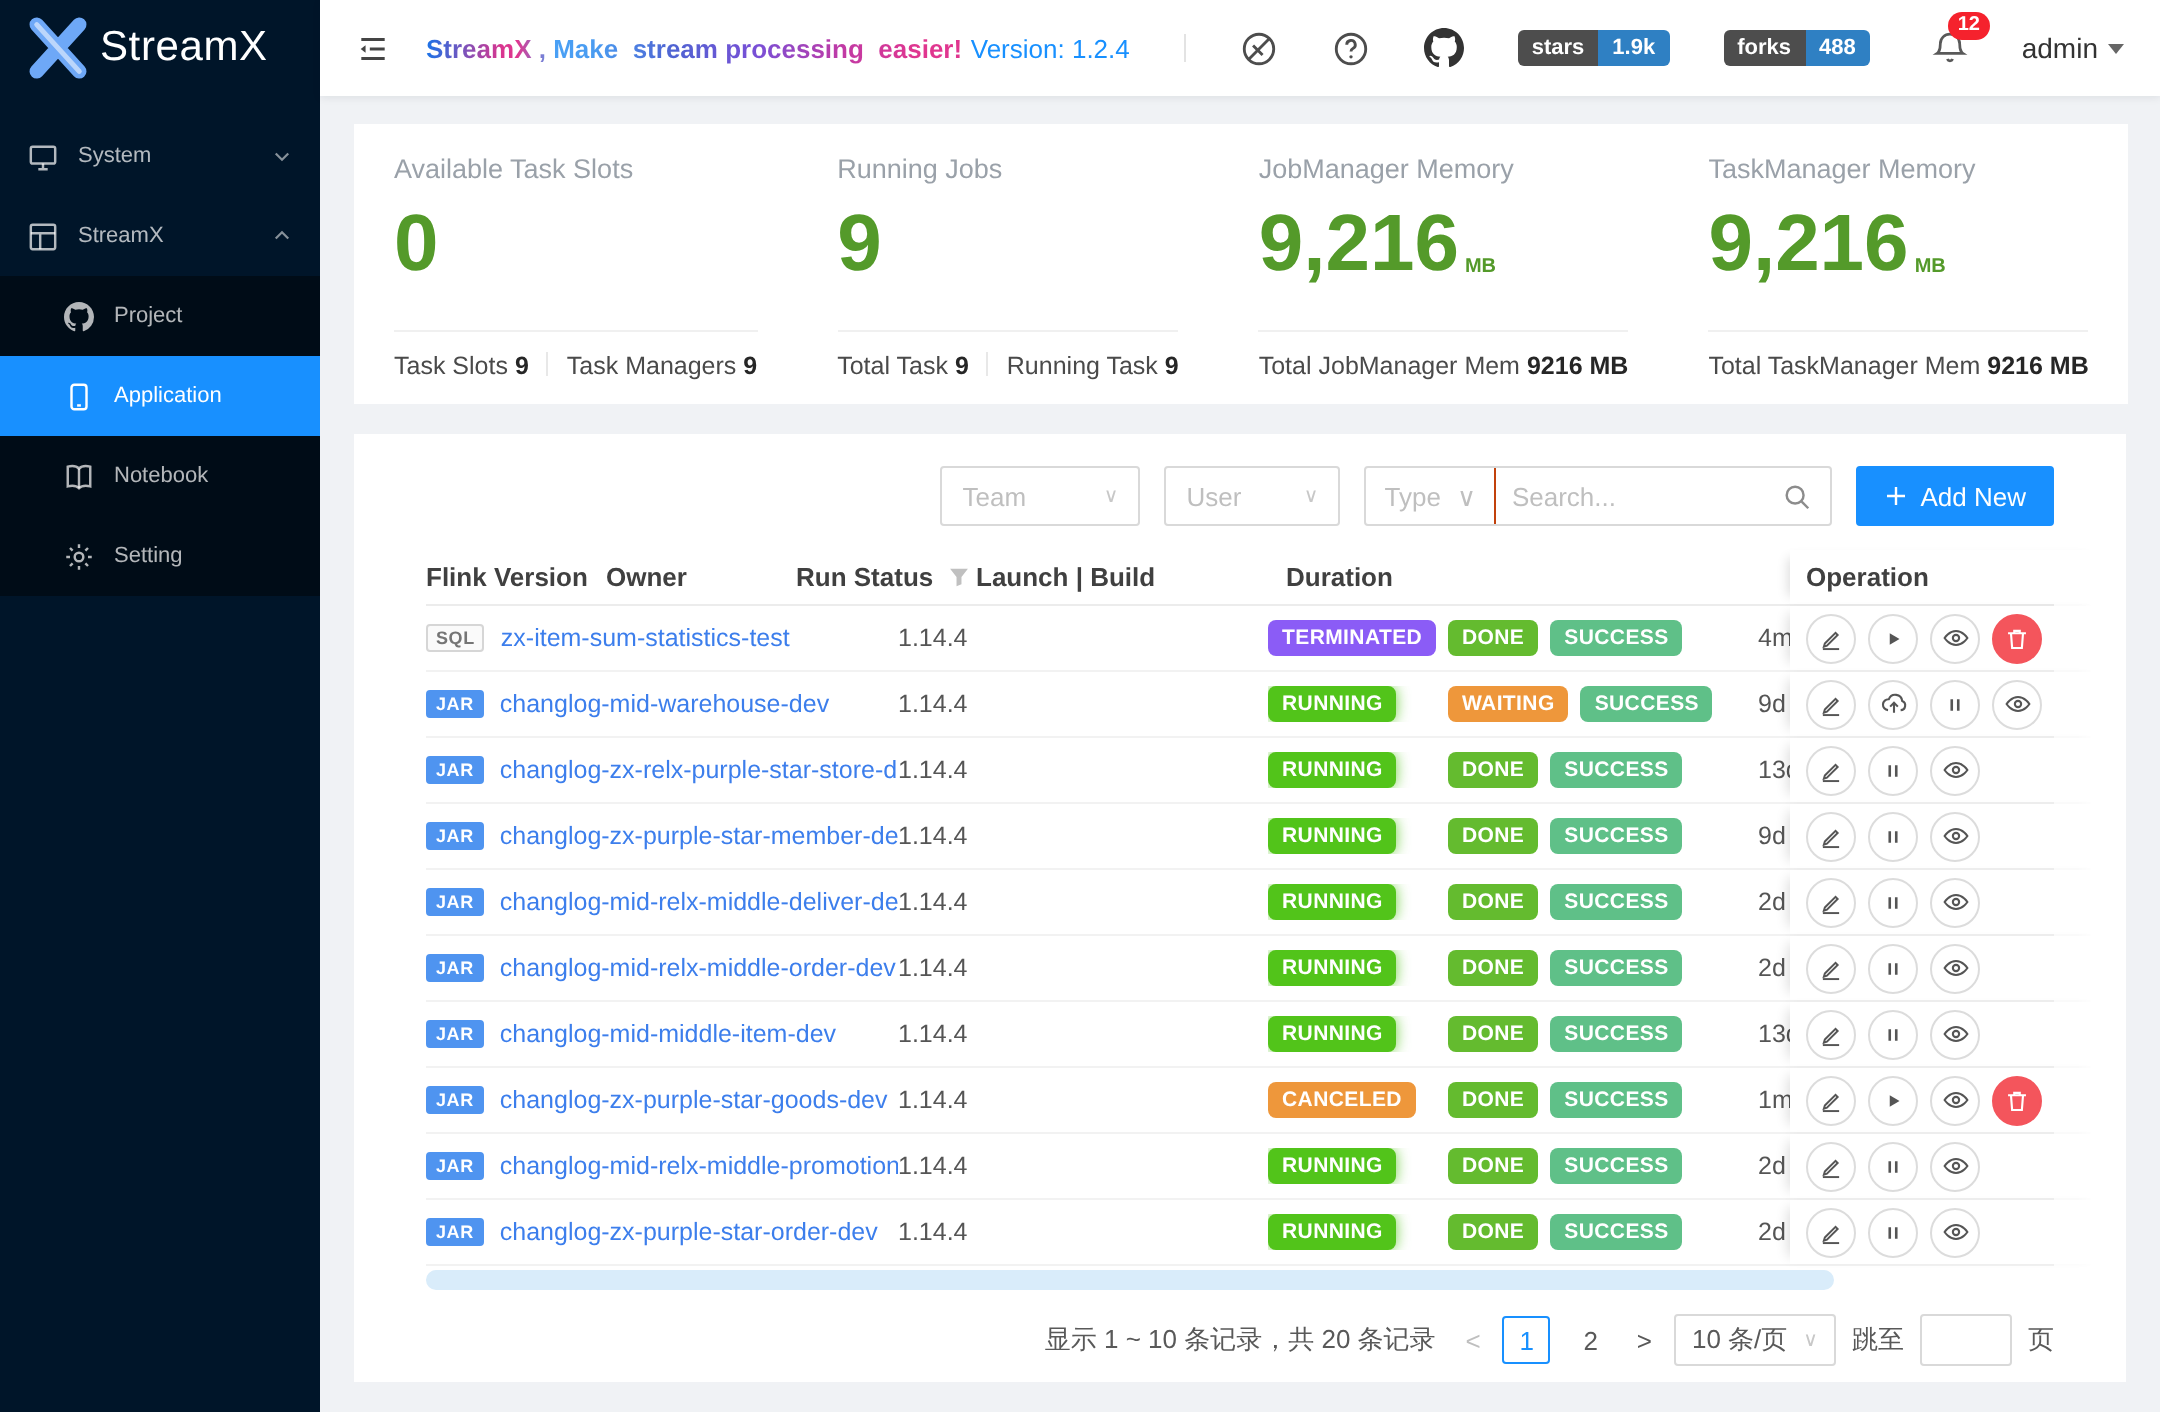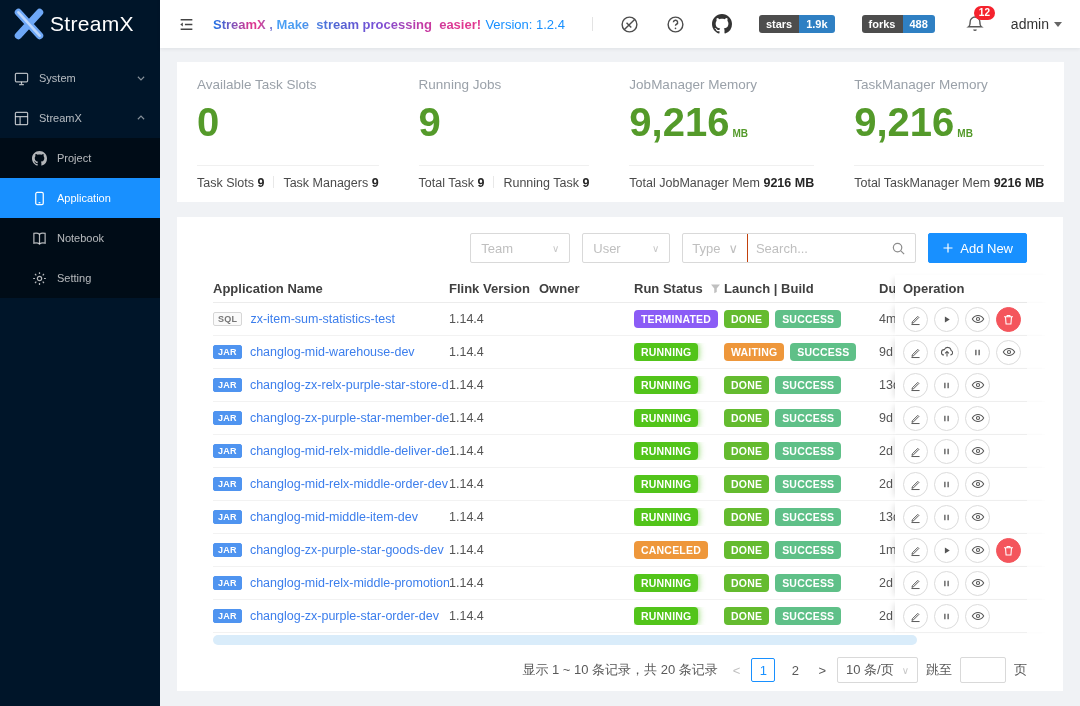--- a/index.html
+++ b/index.html
@@ -306,21 +306,20 @@
         <button class="add-btn">
           <svg width="12" height="12" viewBox="0 0 16 16" fill="none" stroke="currentColor" stroke-width="1.6">
               <path d="M8 2v12M2 8h12"></path>
             </svg>
           <span>Add New</span>
         </button>
       </div>
 
       <div class="table">
         <div class="thead">
-          <div class="cell c-name">Application Name</div>
           <div class="cell c-version">Flink Version</div>
           <div class="cell c-owner">Owner</div>
           <div class="cell c-status h-status">
             <span>Run Status</span>
             <svg class="funnel" width="11" height="11" viewBox="0 0 16 16" fill="currentColor">
                 <path d="M1.5 2h13L9.8 8v5.2l-3.6 1.6V8L1.5 2z"></path>
               </svg>
           </div>
           <div class="cell c-launch">Launch | Build</div>
           <div class="cell c-duration">Duration</div>

